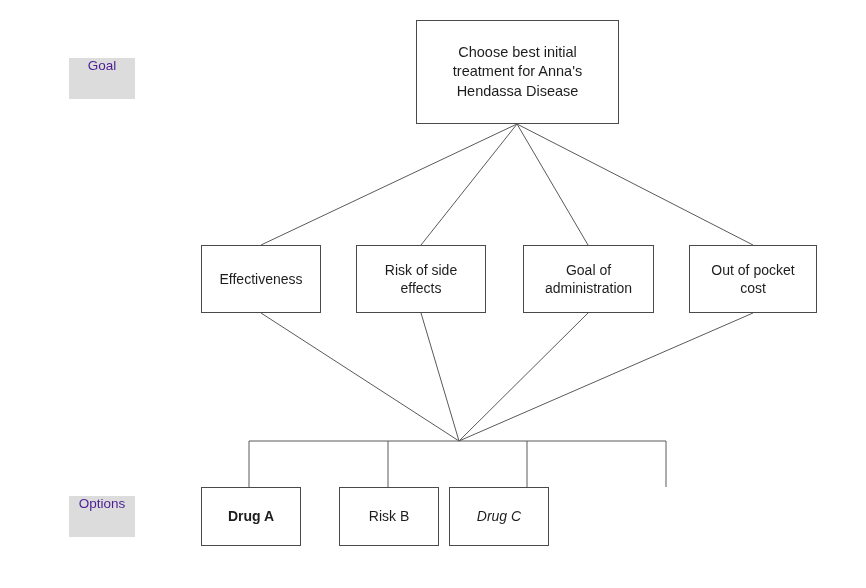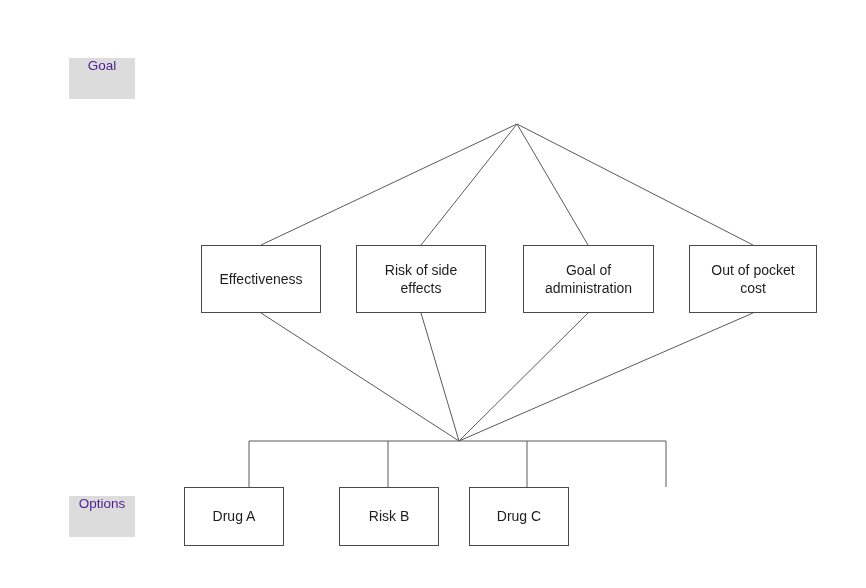--- a/index.html
+++ b/index.html
@@ -60,23 +60,23 @@
   .c0 { left: 201px; width: 120px; }
   .c1 { left: 356px; width: 130px; }
   .c2 { left: 523px; width: 131px; }
   .c3 { left: 689px; width: 128px; }
   .option-node {
     top: 487px;
     height: 59px;
     width: 100px;
     font-size: 14px;
   }
-  .o0 { left: 184px; }
+  .o0 { left: 201px; font-weight: bold; }
   .o1 { left: 339px; }
-  .o2 { left: 469px; }
+  .o2 { left: 449px; font-style: italic; }
   .o3 { left: 615px; }
   .row-tag {
     position: absolute;
     box-sizing: border-box;
     background: #dcdcdc;
     color: #4c1d95;
     font-size: 13.5px;
     display: flex;
     align-items: flex-start;
     justify-content: center;
@@ -113,20 +113,25 @@
     </g>
   </svg>
 
   <div class="row-tag tag-goal">
     <span>Goal</span>
   </div>
   <div class="row-tag tag-options">
     <span>Options</span>
   </div>
 
+  <div class="node goal-node">
+    <span class="node-label">Choose best initial
+treatment for Anna's
+Hendassa Disease</span>
+  </div>
 
   <div class="node criteria-node c1">
     <span class="node-label">Risk of side
 effects</span>
   </div>
   <div class="node criteria-node c0">
     <span class="node-label">Effectiveness</span>
   </div>
   <div class="node criteria-node c2">
     <span class="node-label">Goal of

